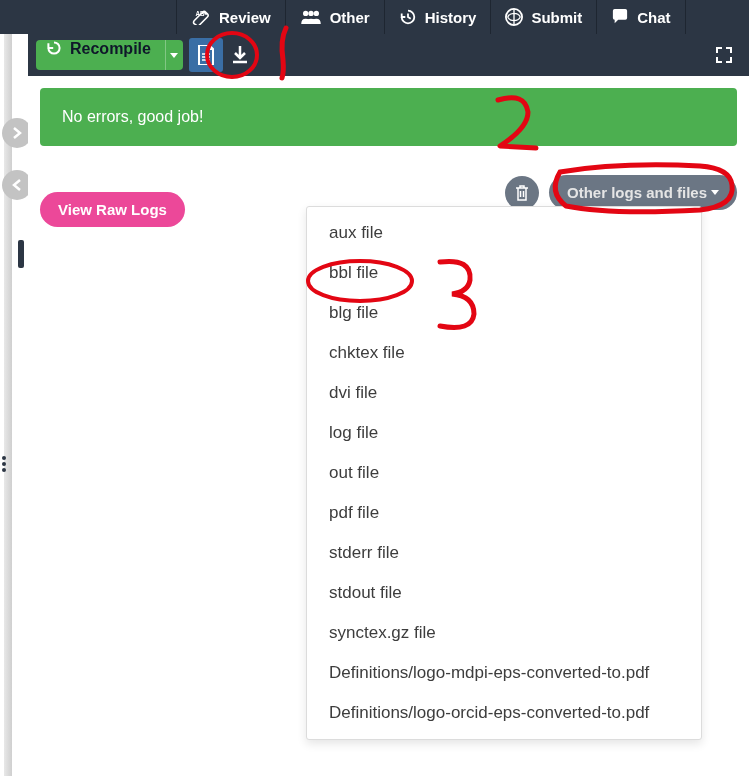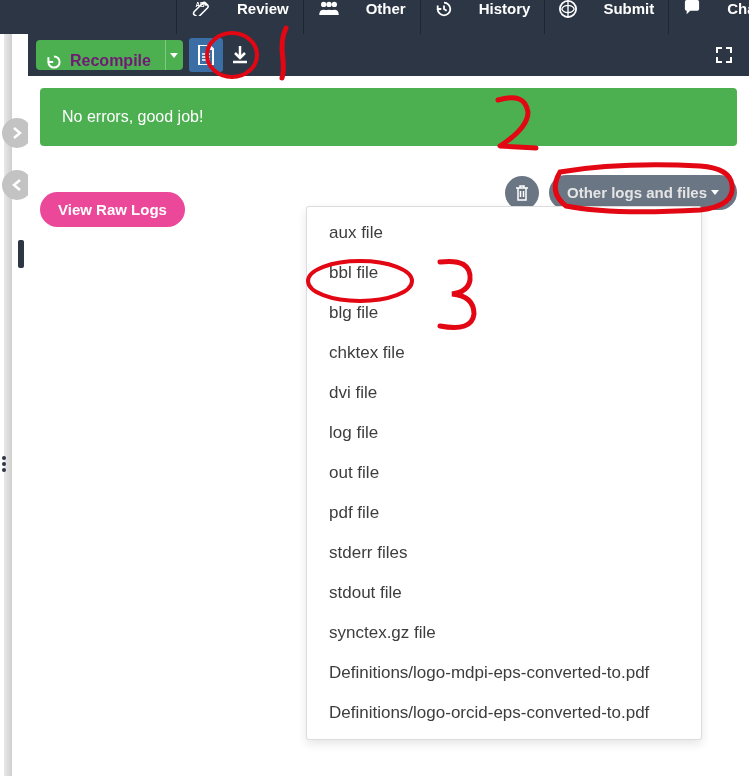--- a/index.html
+++ b/index.html
@@ -17,22 +17,22 @@
     position: absolute;
     top: 0; left: 0; right: 0;
     height: 34px;
     background: #2c3644;
     display: flex;
     align-items: stretch;
     padding-left: 176px;
   }
   .topnav-item {
     display: flex;
-    align-items: flex-start;
-    gap: 26px;
+    align-items: center;
+    gap: 8px;
     padding: 0 14px;
     color: #ffffff;
     font-size: 15px;
     font-weight: 600;
     cursor: pointer;
     border-right: 1px solid #1e2631;
   }
   .topnav-item:first-child { border-left: 1px solid #1e2631; }
   .topnav-item .nav-icon { display:inline-flex; align-items:center; }
   .topnav-item svg { fill: #ffffff; }
@@ -48,28 +48,28 @@
     padding-left: 8px;
     padding-right: 10px;
   }
   .recompile-group {
     display: flex;
     align-items: stretch;
     height: 30px;
   }
   .recompile-btn {
     background: #4caf50;
-    color: #701a75;
+    color: #0f172a;
     font-weight: 700;
     font-size: 16px;
     border: none;
     border-radius: 4px 0 0 4px;
     padding: 0 14px 0 10px;
     display: flex;
-    align-items: flex-end;
+    align-items: flex-start;
     gap: 8px;
     cursor: pointer;
   }
   .recompile-caret {
     background: #4caf50;
     border: none;
     border-left: 1px solid rgba(255,255,255,0.3);
     border-radius: 0 4px 4px 0;
     width: 18px;
     display: flex;
@@ -351,21 +351,21 @@
 
   <div class="dropdown">
     <div class="dropdown-item">aux file</div>
     <div class="dropdown-item">bbl file</div>
     <div class="dropdown-item">blg file</div>
     <div class="dropdown-item">chktex file</div>
     <div class="dropdown-item">dvi file</div>
     <div class="dropdown-item">log file</div>
     <div class="dropdown-item">out file</div>
     <div class="dropdown-item">pdf file</div>
-    <div class="dropdown-item">stderr files</div>
+    <div class="dropdown-item">stderr file</div>
     <div class="dropdown-item">stdout file</div>
     <div class="dropdown-item">synctex.gz file</div>
     <div class="dropdown-item">Definitions/logo-mdpi-eps-converted-to.pdf</div>
     <div class="dropdown-item">Definitions/logo-orcid-eps-converted-to.pdf</div>
   </div>
 </div>
 
 <svg class="annotation-layer" width="749" height="776">
 
   <ellipse cx="232" cy="55" rx="25" ry="22" fill="none" stroke="#e30613" stroke-width="4"></ellipse>

